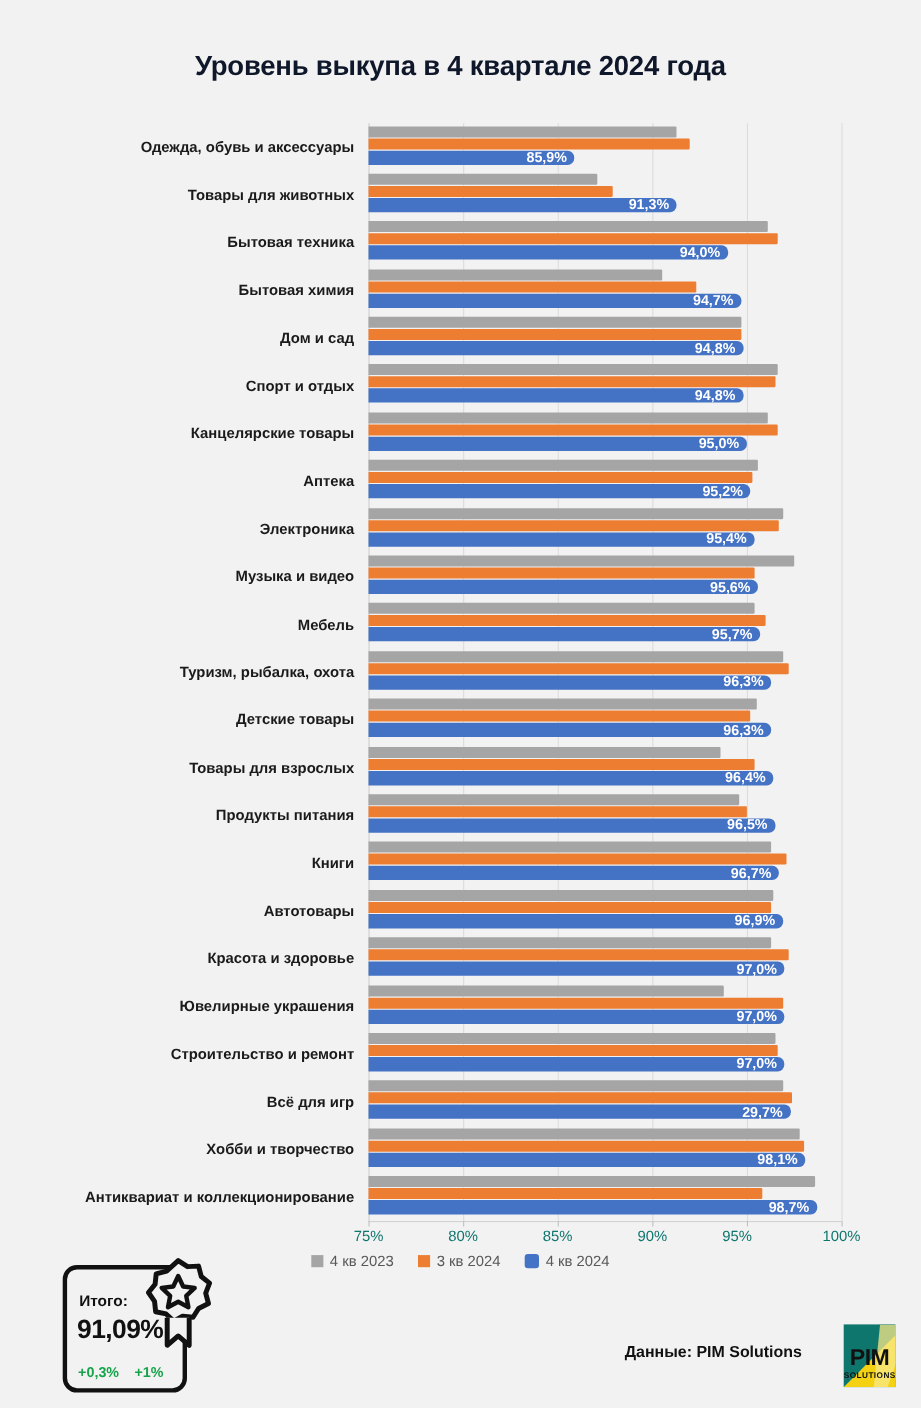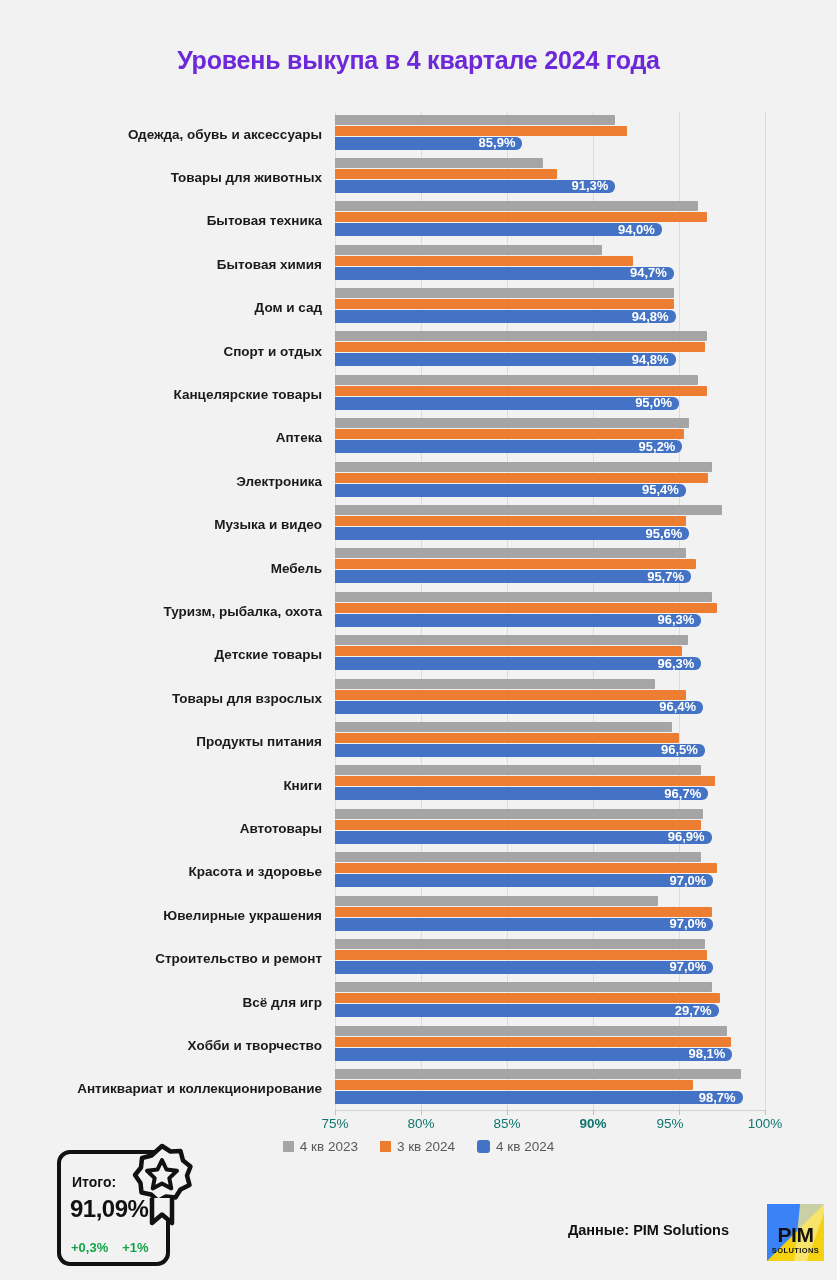--- a/index.html
+++ b/index.html
@@ -11,21 +11,21 @@
     font-family: "Liberation Sans", sans-serif;
     overflow: hidden;
     position: relative;
   }
 
   
   #chart-title {
     text-align: center;
     font-size: 25px;
     font-weight: bold;
-    color: #6d28d9;
+    color: #0f172a;
     letter-spacing: -0.2px;
     padding-top: 46px;
     margin: 0;
   }
 
   
   #plot-wrap {
     position: absolute;
     left: 0;
     top: 112px;
@@ -212,24 +212,24 @@
     top: 1222px;
     font-size: 14.5px;
     font-weight: bold;
     color: #111111;
     white-space: nowrap;
   }
   #pim-logo {
     position: absolute;
     left: 767px;
     top: 1204px;
-    width: 57px;
+    width: 47px;
     height: 57px;
     overflow: hidden;
-    background: #3b82f6;
+    background: #0f766e;
   }
   #pim-logo .wedge-y {
     position: absolute;
     left: 0; top: 0; width: 57px; height: 57px;
     background: #f5d211;
     clip-path: polygon(0 100%, 100% 0, 100% 100%);
   }
   #pim-logo .wedge-w {
     position: absolute;
     left: 0; top: 0; width: 57px; height: 57px;
@@ -485,21 +485,21 @@
 
 <div id="axis-baseline"></div>
 <div id="xaxis">
     <div class="tick-line" style="left: 335px;"></div>
     <div class="tick-label" style="left: 335px;">75%</div>
     <div class="tick-line" style="left: 421px;"></div>
     <div class="tick-label" style="left: 421px;">80%</div>
     <div class="tick-line" style="left: 507px;"></div>
     <div class="tick-label" style="left: 507px;">85%</div>
     <div class="tick-line" style="left: 593px;"></div>
-    <div class="tick-label" style="left: 593px; font-weight: bold;">90%</div>
+    <div class="tick-label" style="left: 593px;">90%</div>
     <div class="tick-line" style="left: 679px;"></div>
     <div class="tick-label" style="left: 670px;">95%</div>
     <div class="tick-line" style="left: 765px;"></div>
     <div class="tick-label" style="left: 765px;">100%</div>
   </div>
 
 <div id="legend">
     <div class="legend-item">
       <span class="legend-swatch" style="background: rgb(165, 165, 165);"></span>
       <span class="legend-text">4 кв 2023</span>

